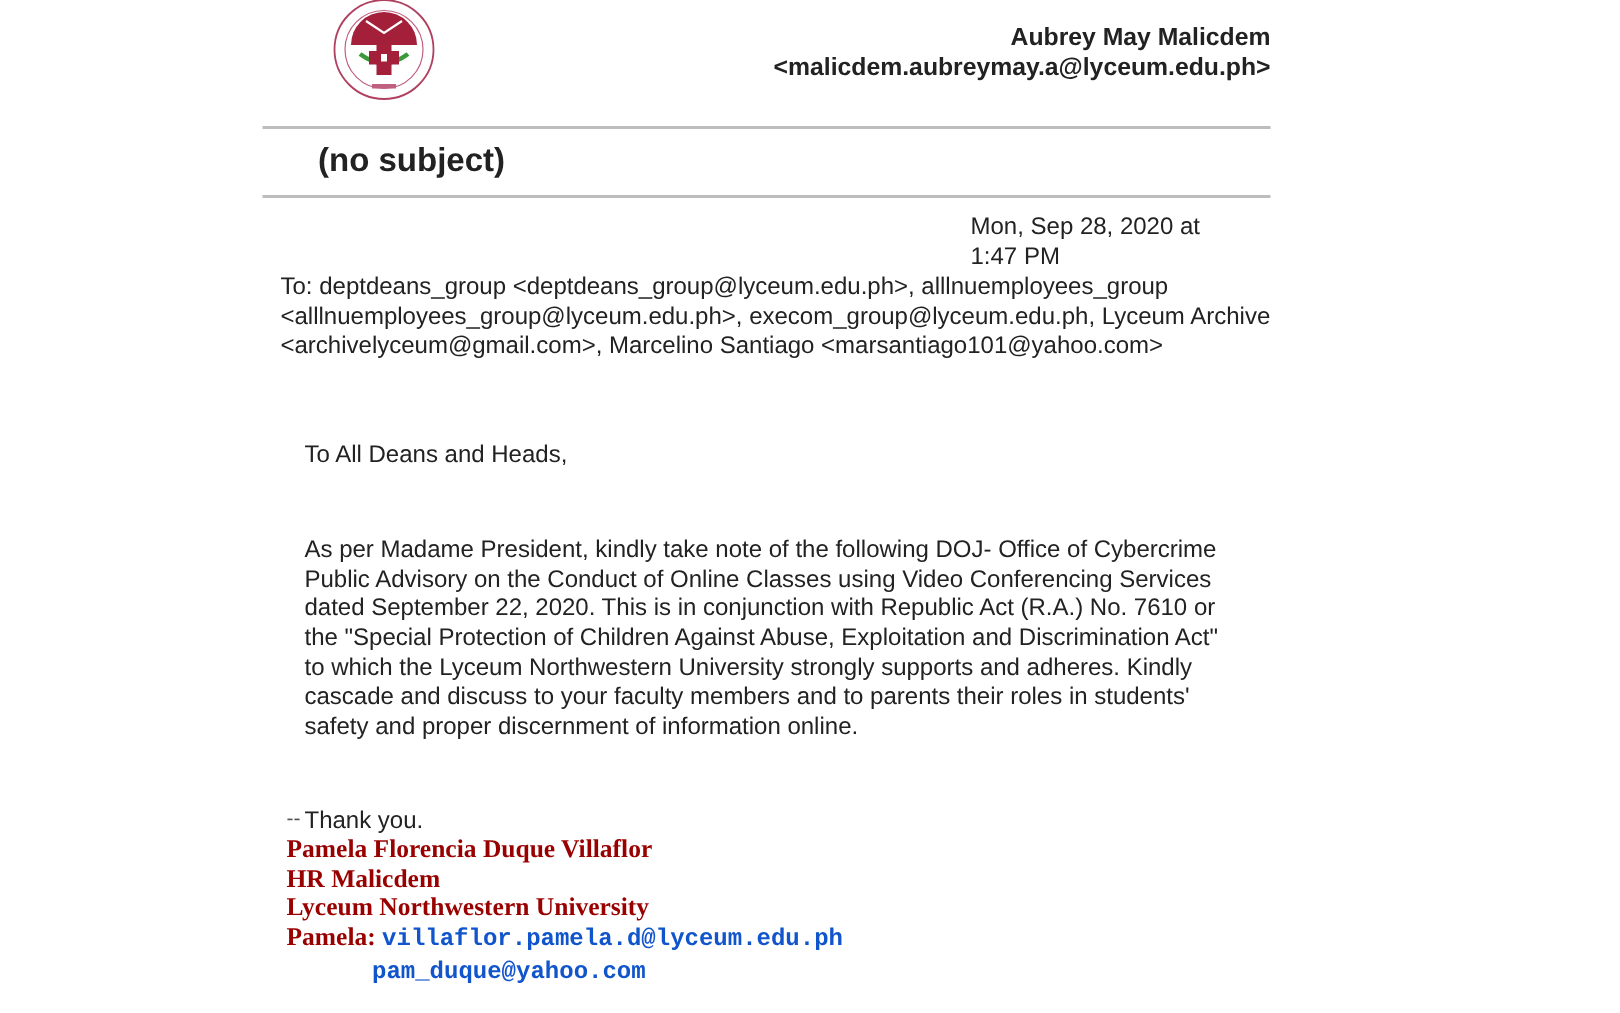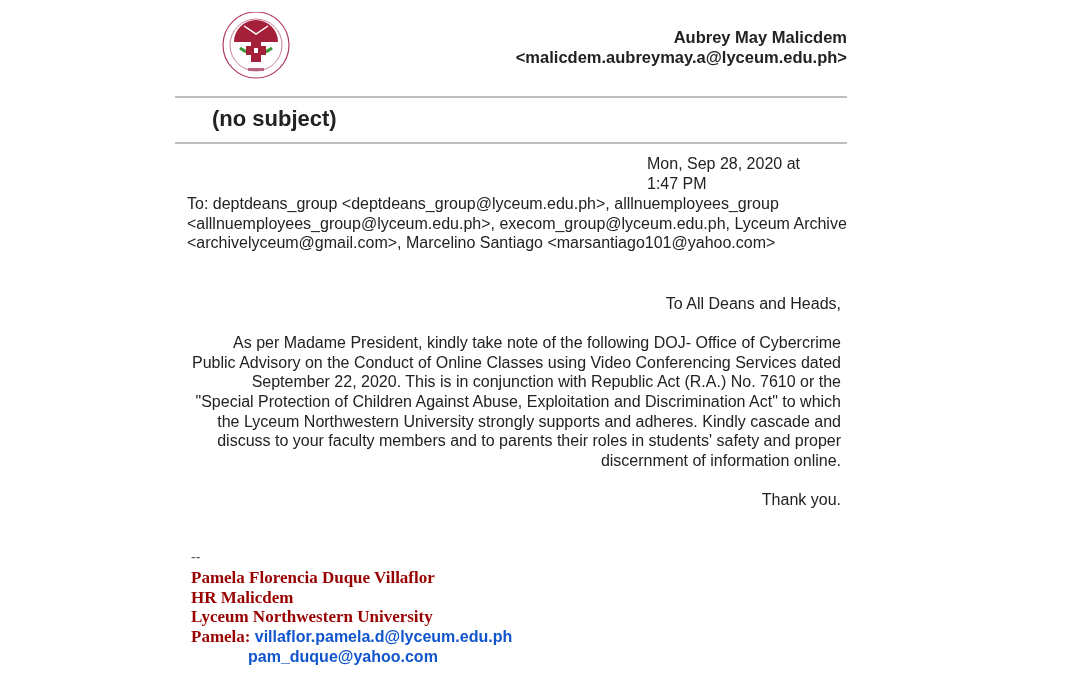--- a/index.html
+++ b/index.html
@@ -11,21 +11,21 @@
       overflow: hidden;
     }
     body {
       position: relative;
       font-family: "Liberation Sans", sans-serif;
       color: #222222;
     }
     .page {
       position: absolute;
       left: 175px;
-      top: 12px;
+      top: 0;
       width: 672px;
       height: 513px;
     }
     .logo {
       position: absolute;
       left: 43px;
       top: 0px;
       width: 76px;
       height: 68px;
     }
@@ -85,21 +85,21 @@
       margin-left: 12px;
     }
     .body {
       position: absolute;
       left: 16px;
       top: 282px;
       width: 650px;
       font-size: 16px;
       line-height: 19.6px;
     }
-    .body p { margin: 0; text-align: right; }
+    .body p { margin: 12px; }
     .body .gap { height: 19.6px; }
     .sig-dash {
       position: absolute;
       left: 16px;
       top: 537px;
       font-size: 14px;
       color: #555555;
       line-height: 16px;
     }
     .sig {
@@ -107,21 +107,21 @@
       left: 16px;
       top: 556px;
       font-family: "Liberation Serif", serif;
       font-weight: bold;
       font-size: 17px;
       line-height: 19.7px;
       color: #990000;
     }
     .sig div { white-space: nowrap; }
     .sig a {
-      font-family: Liberation Sans, sans-serif;
+      font-family: Liberation Mono, monospace;
       font-weight: bold;
       color: #1155cc;
       text-decoration: none;
       font-size: 16px;
     }
     .sig .indent { padding-left: 57px; }
   </style>
 </head>
 <body>
 

